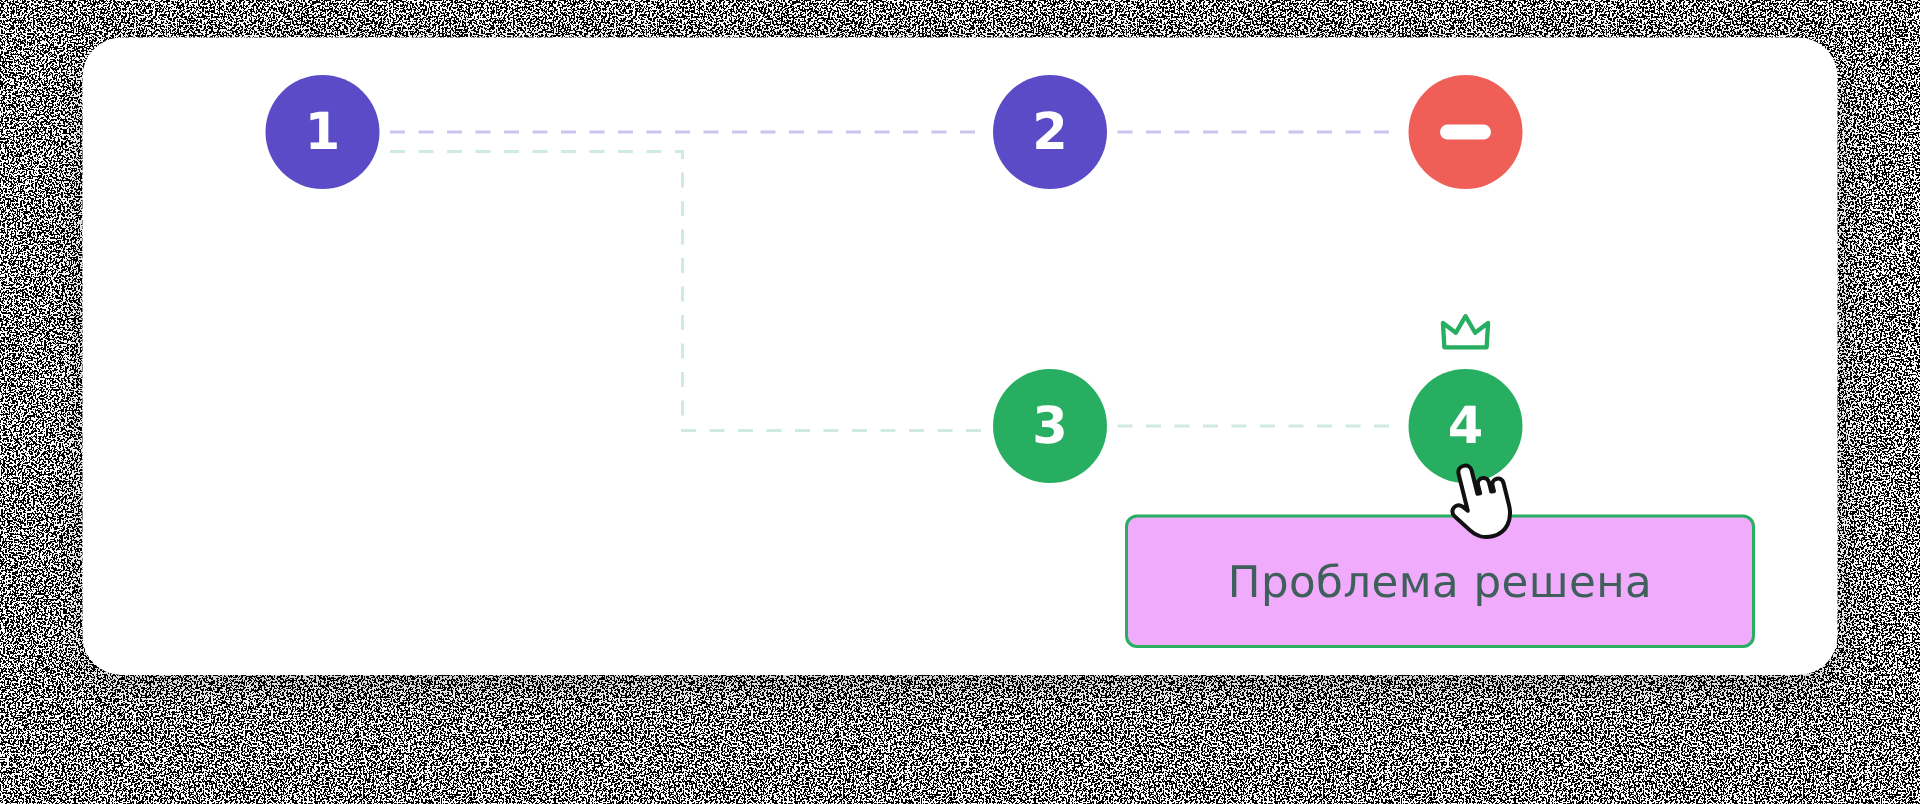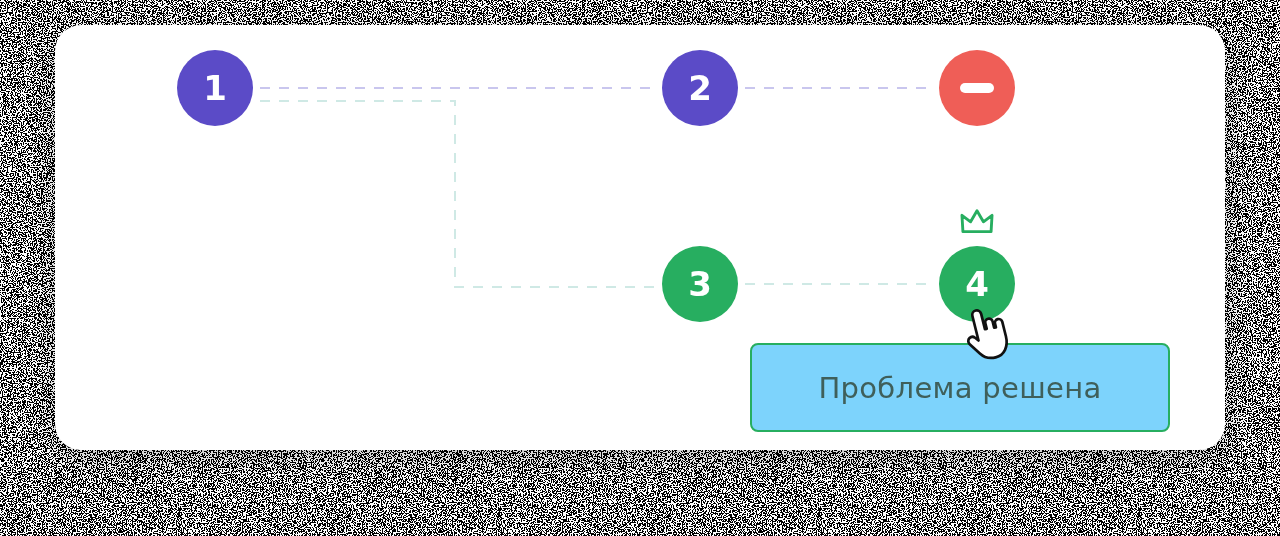--- a/index.html
+++ b/index.html
@@ -24,21 +24,21 @@
   .node.green{background:var(--green,#27ae60);}
   .node.red{background:var(--red,#ef5e57);}
   .minus-bar{width:34px;height:10px;border-radius:5px;background:#ffffff;}
   .crown{position:absolute;left:902px;top:181px;width:40px;height:32px;}
   .cursor{
     position:absolute;left:901px;top:282px;width:48px;height:58px;
     transform:rotate(-14deg);transform-origin:20px 4px;z-index:5;
   }
   .solved-btn{
     position:absolute;left:695px;top:318px;width:420px;height:89px;
-    background:#7dd3fc;border:2px solid var(--green,#27ae60);border-radius:8px;
+    background:#f0abfc;border:2px solid var(--green,#27ae60);border-radius:8px;
     display:flex;align-items:center;justify-content:center;
     font-size:29px;font-weight:500;letter-spacing:.3px;
     color:var(--button_text,#3f5f5a);cursor:pointer;box-sizing:border-box;
   }
 </style>
 </head>
 <body>
 
 <svg class="noise" xmlns="http://www.w3.org/2000/svg">
   <filter id="tvnoise" x="0" y="0" width="100%" height="100%">

